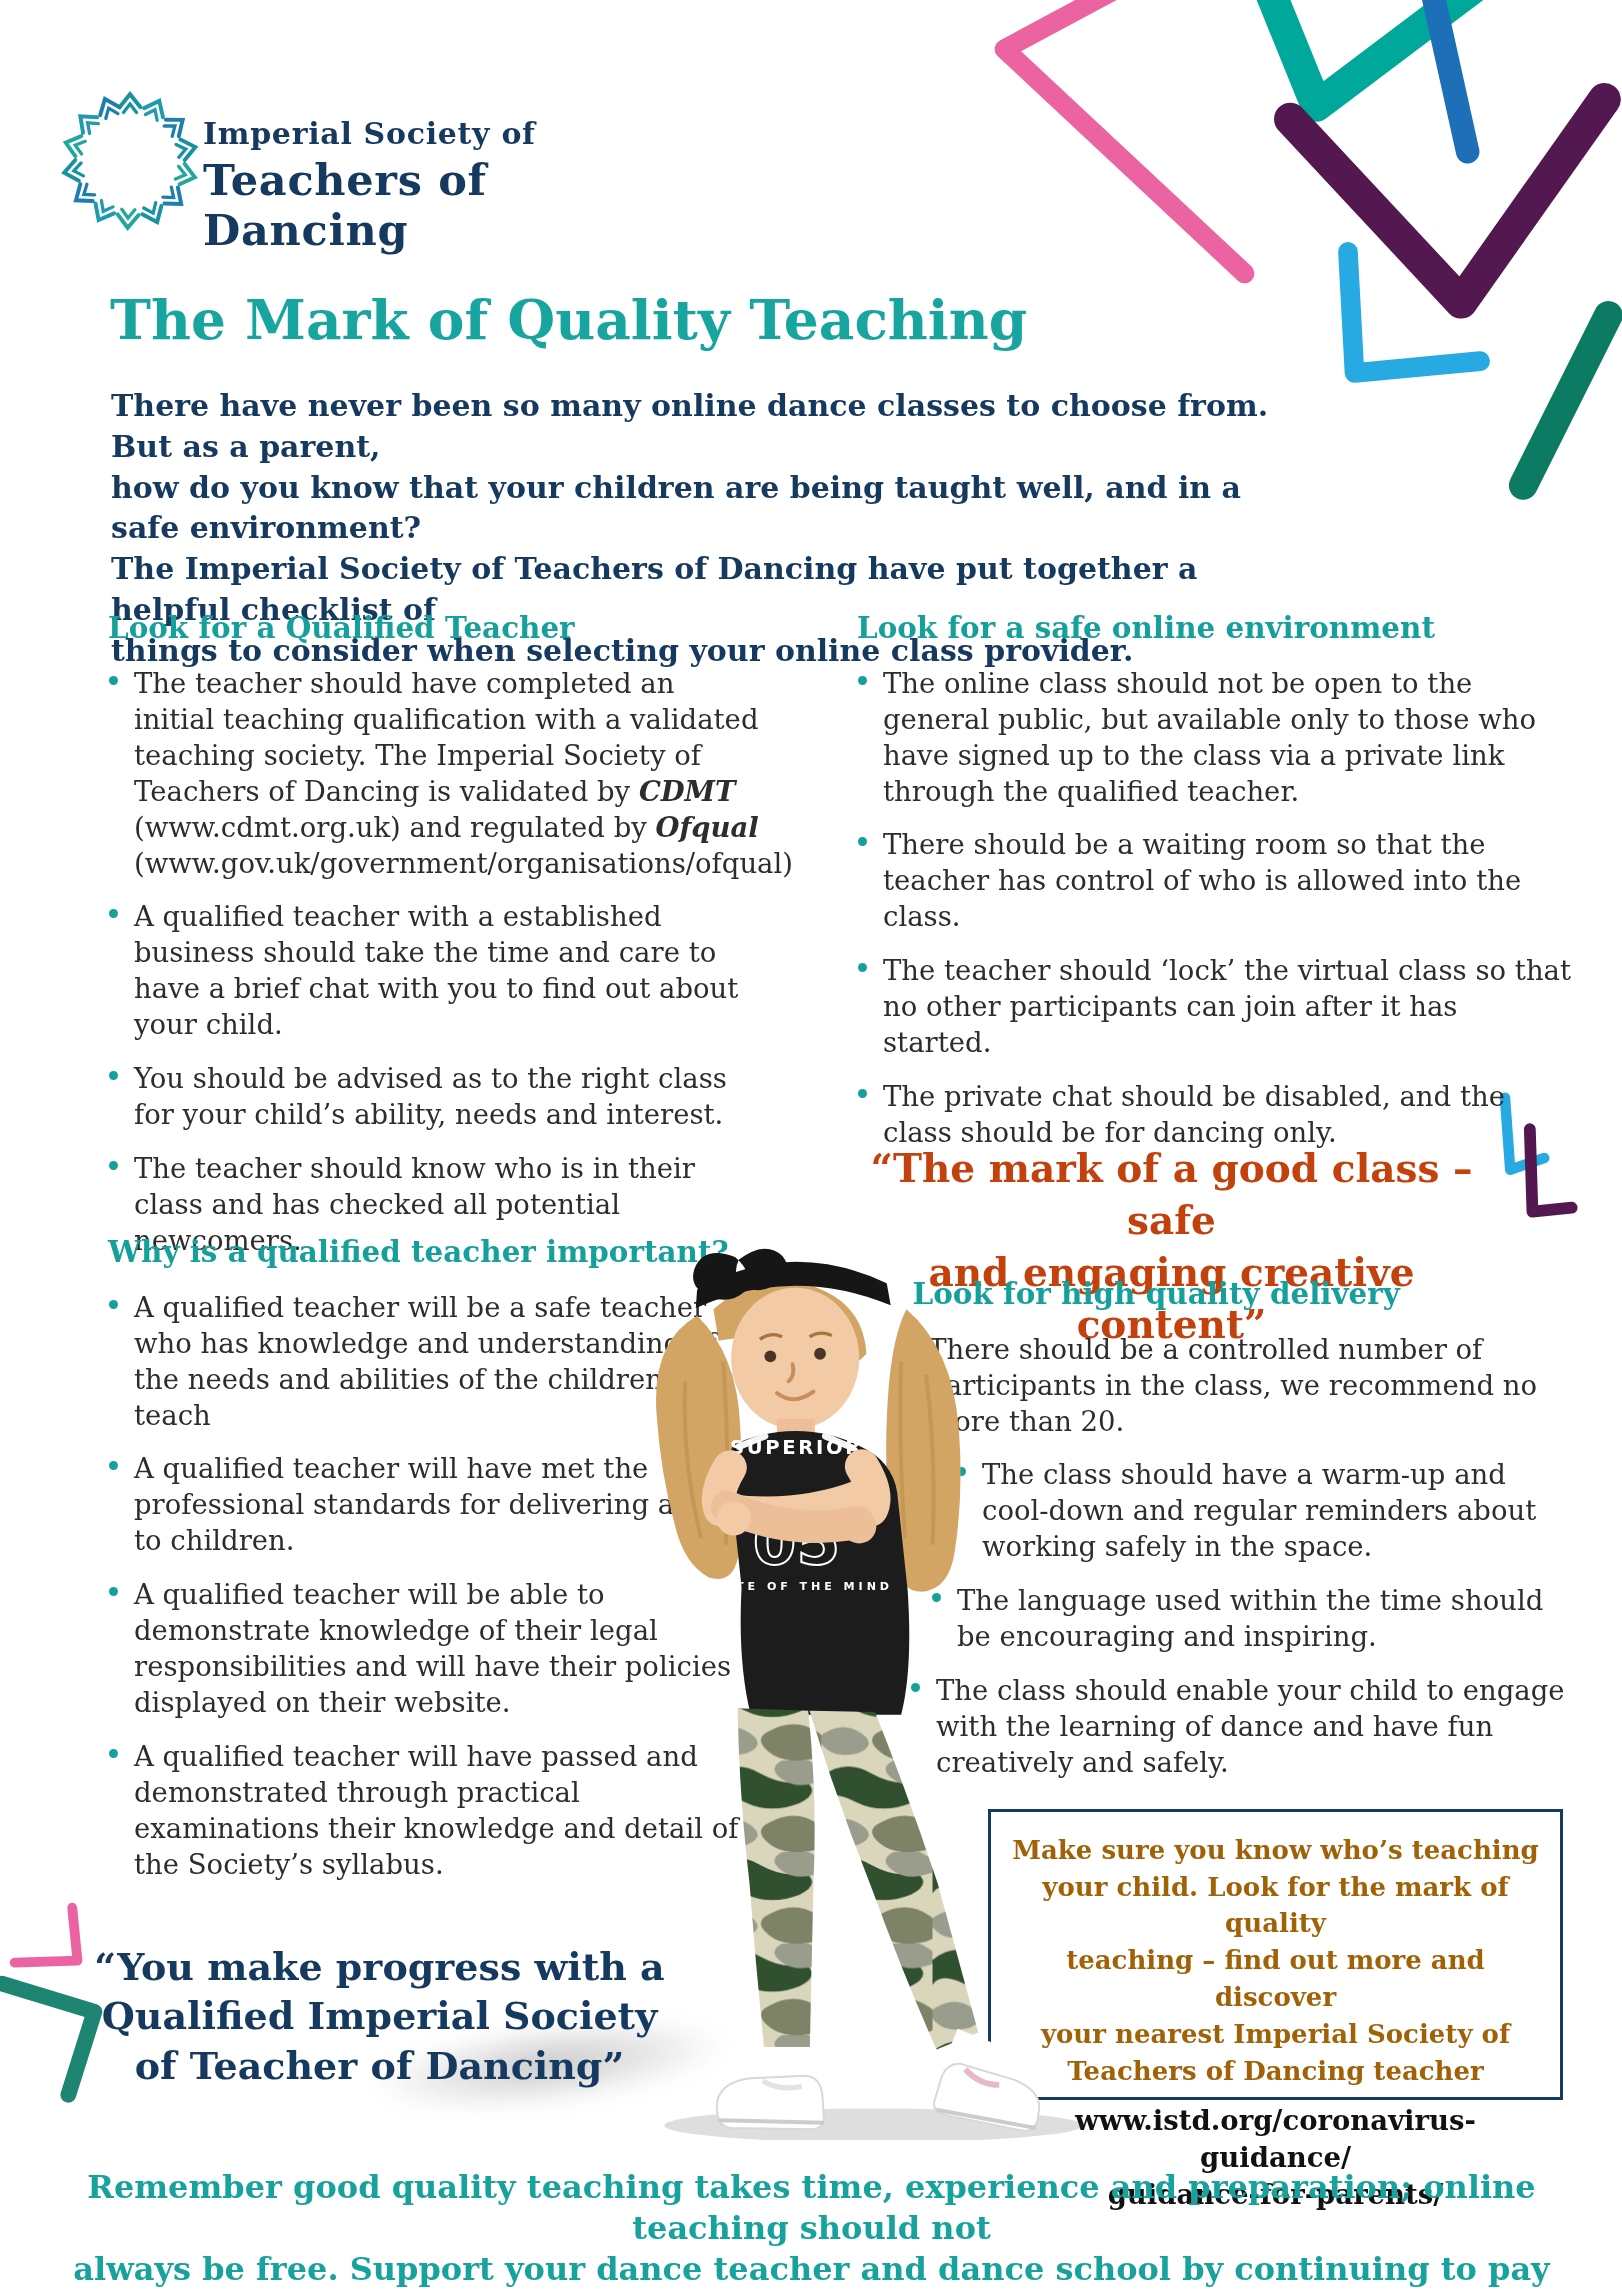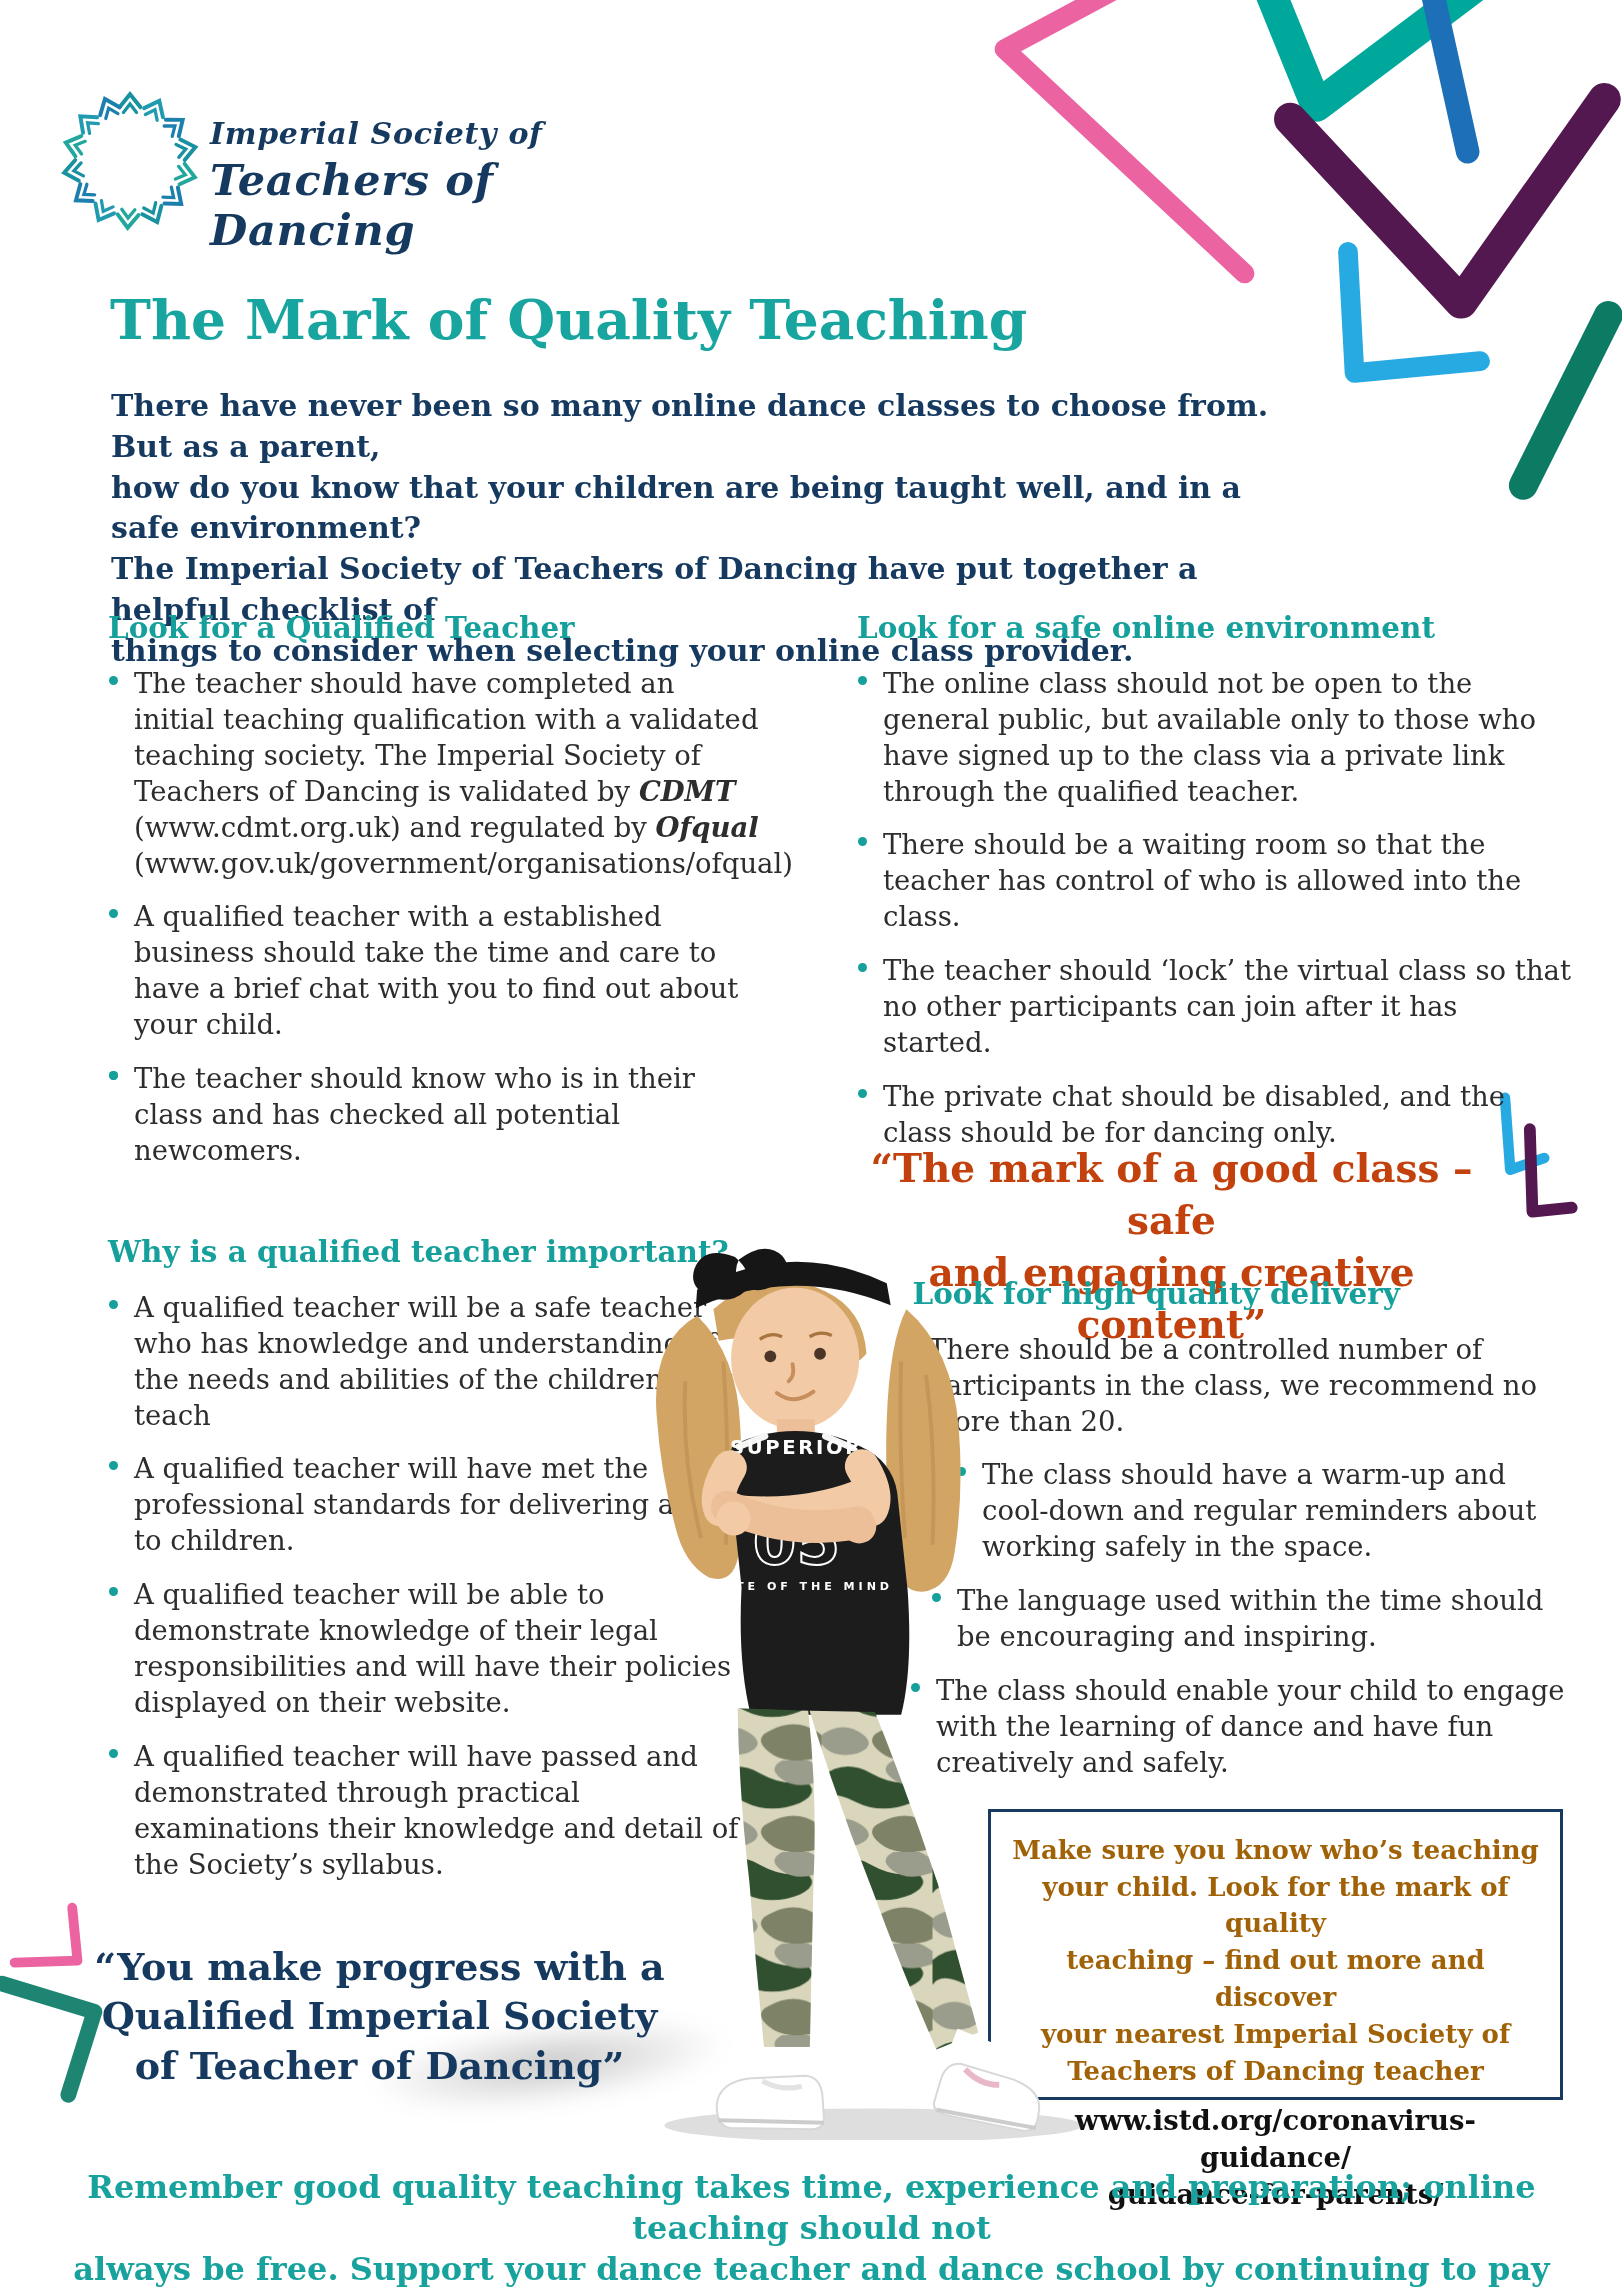--- a/index.html
+++ b/index.html
@@ -1,21 +1,21 @@
 <!DOCTYPE html>
 <html style="font-size:10.5px"><head>
 <meta charset="utf-8">
 <style>
   html,body{margin:0;padding:0;background:#ffffff;}
   .page{position:relative;width:1623px;height:2295px;background:#fff;overflow:hidden;
         font-family:"DejaVu Serif", serif;}
   
   .logo-wrap{position:absolute;left:54px;top:85px;width:563px;height:164px;}
   .logo-mark{position:absolute;left:0;top:0;}
-  .logo-text{position:absolute;left:156px;top:31px;color:#16395f;font-style:italic;}
+  .logo-text{position:absolute;left:149px;top:31px;color:#16395f;}
   .logo-line1{font-size:30px;font-weight:700;letter-spacing:0.7px;}
   .logo-line2{font-size:43px;font-weight:700;margin-top:3.9px;letter-spacing:0.7px;}
   
   .title{position:absolute;left:110px;top:287px;font-size:55px;font-weight:700;color:#18a5a0;white-space:nowrap;}
   .intro{position:absolute;left:111px;top:386px;width:1204px;color:#16395f;font-size:30px;font-weight:700;line-height:1.36;}
   
   .col-h{font-size:29.4px;font-weight:700;color:#16a09b;margin:0 0 17px 0;}
   .col{position:absolute;color:#2d2d2d;font-size:27.5px;line-height:1.31;}
   .col ul{list-style:none;margin:0;padding:0;}
   .col li{position:relative;padding-left:26px;margin-bottom:17.7px;}
@@ -123,21 +123,21 @@
     </div>
 
     <div class="col left-col-1">
       <div class="col-h">Look for a Qualified Teacher</div>
       <ul>
         <li>
           <span class="dot"></span>
           <span><span>The teacher should have completed an initial teaching qualification with a validated teaching society. The Imperial Society of Teachers of Dancing is validated by </span><b class="inb">CDMT</b><span> (www.cdmt.org.uk) and regulated by </span><b class="inb">Ofqual</b><span> (www.gov.uk/government/organisations/ofqual)</span></span>
         </li>
         <li><span class="dot"></span><span>A qualified teacher with a established business should take the time and care to have a brief chat with you to find out about your child.</span></li>
-        <li><span class="dot"></span></li>
+        <li><span class="dot"></span><span>You should be advised as to the right class for your child’s ability, needs and interest.</span></li>
         <li><span class="dot"></span><span>The teacher should know who is in their class and has checked all potential newcomers.</span></li>
       </ul>
     </div>
 
     <div class="col left-col-2">
       <div class="col-h">Why is a qualified teacher important?</div>
       <ul>
         <li><span class="dot"></span><span>A qualified teacher will be a safe teacher who has knowledge and understanding of the needs and abilities of the children they teach</span></li>
         <li><span class="dot"></span><span>A qualified teacher will have met the professional standards for delivering a class to children.</span></li>
         <li><span class="dot"></span><span>A qualified teacher will be able to demonstrate knowledge of their legal responsibilities and will have their policies displayed on their website.</span></li>

